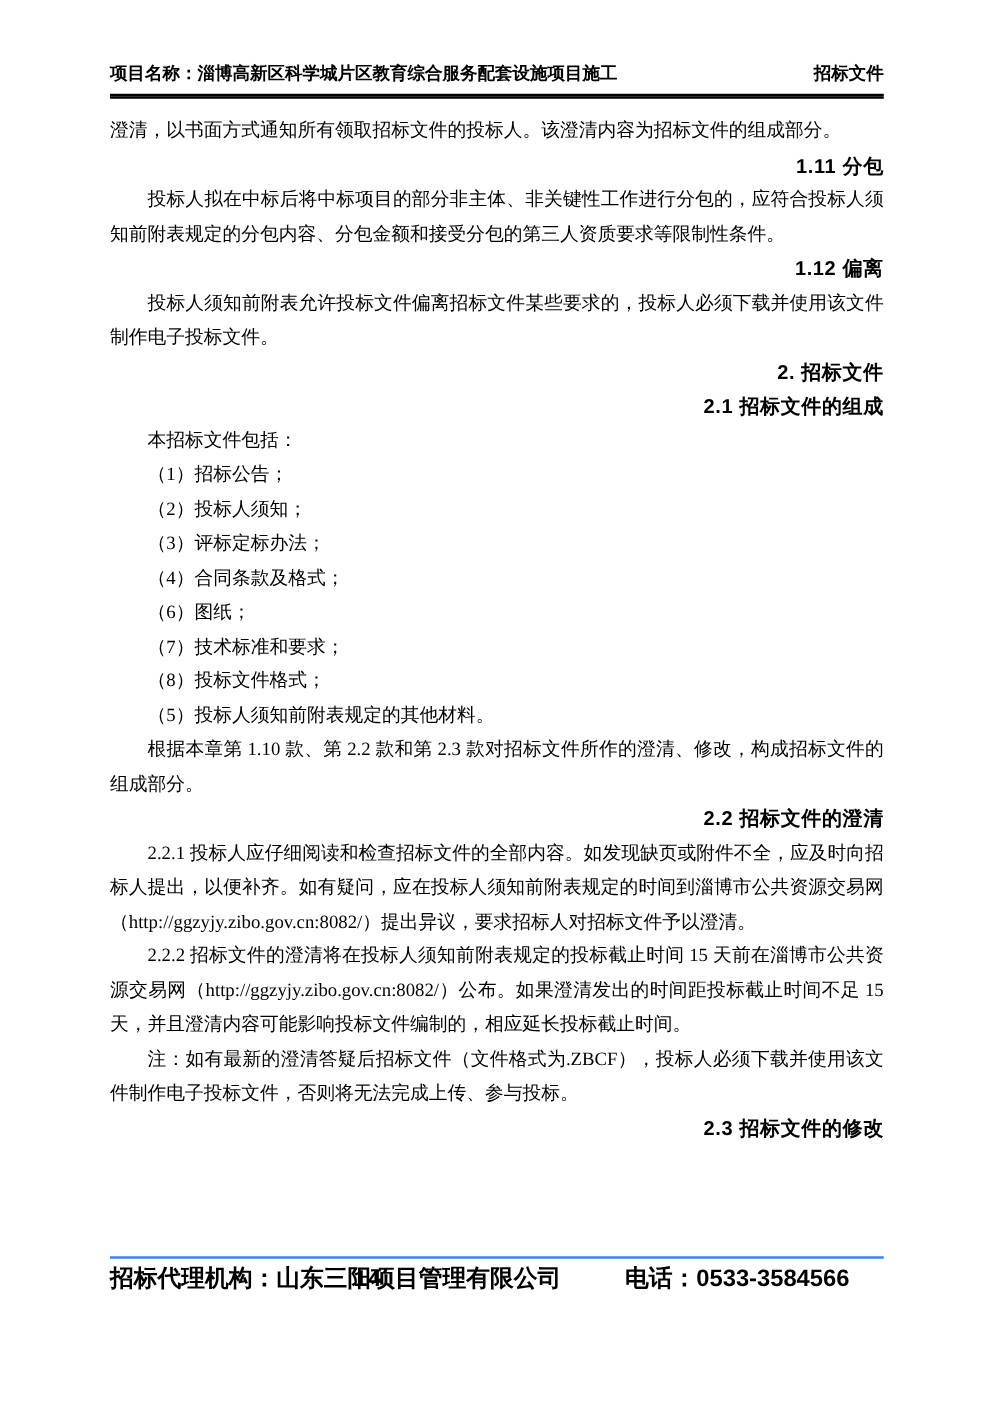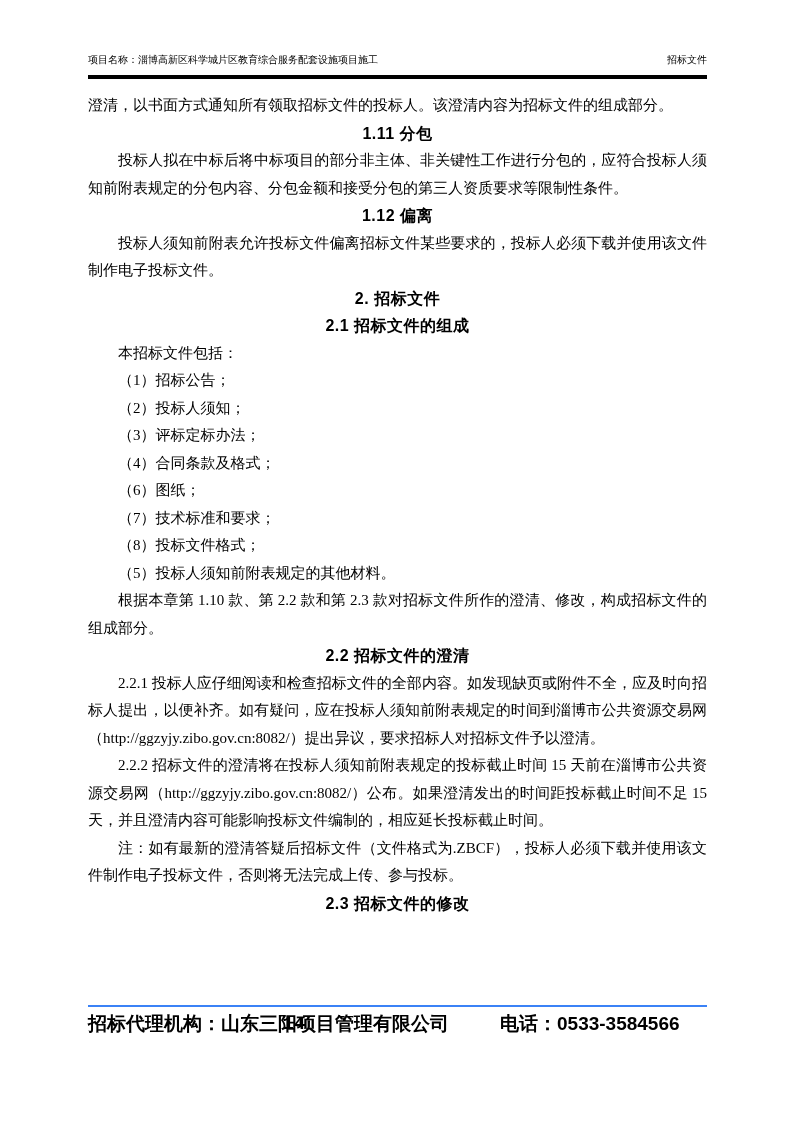--- a/index.html
+++ b/index.html
@@ -10,36 +10,36 @@
     width:793px; height:1122px;
     background:#fff;
     overflow:hidden;
   }
   
   .header {
     position:absolute; left:88px; right:86px; top:50px;
   }
   .header-row {
     display:flex; justify-content:space-between; align-items:baseline;
-    font-weight:normal; font-size:10px; line-height:20px;
+    font-weight:bold; font-size:14px; line-height:20px;
     padding-bottom:5px;
   }
   .header-rule {
     height:3px;
     border-top:2px solid #000;
     border-bottom:2px solid #000;
   }
   
   .content {
     position:absolute; left:88px; right:86px; top:92px;
     font-size:15px; line-height:27.5px;
     text-align:justify;
   }
   .content .h {
-    font-weight:bold; font-size:16px; text-align:center;
+    font-weight:bold; font-size:16px; text-align:right;
     font-family:"Liberation Sans","DejaVu Sans",sans-serif;
     letter-spacing:0.5px;
   }
   .content .p  { text-indent:2em; }
   .content .pn { text-indent:0; }
   
   .footer {
     position:absolute; left:88px; right:86px; top:1005px;
     border-top:2px solid #3b82f6;
     padding-top:8px;

